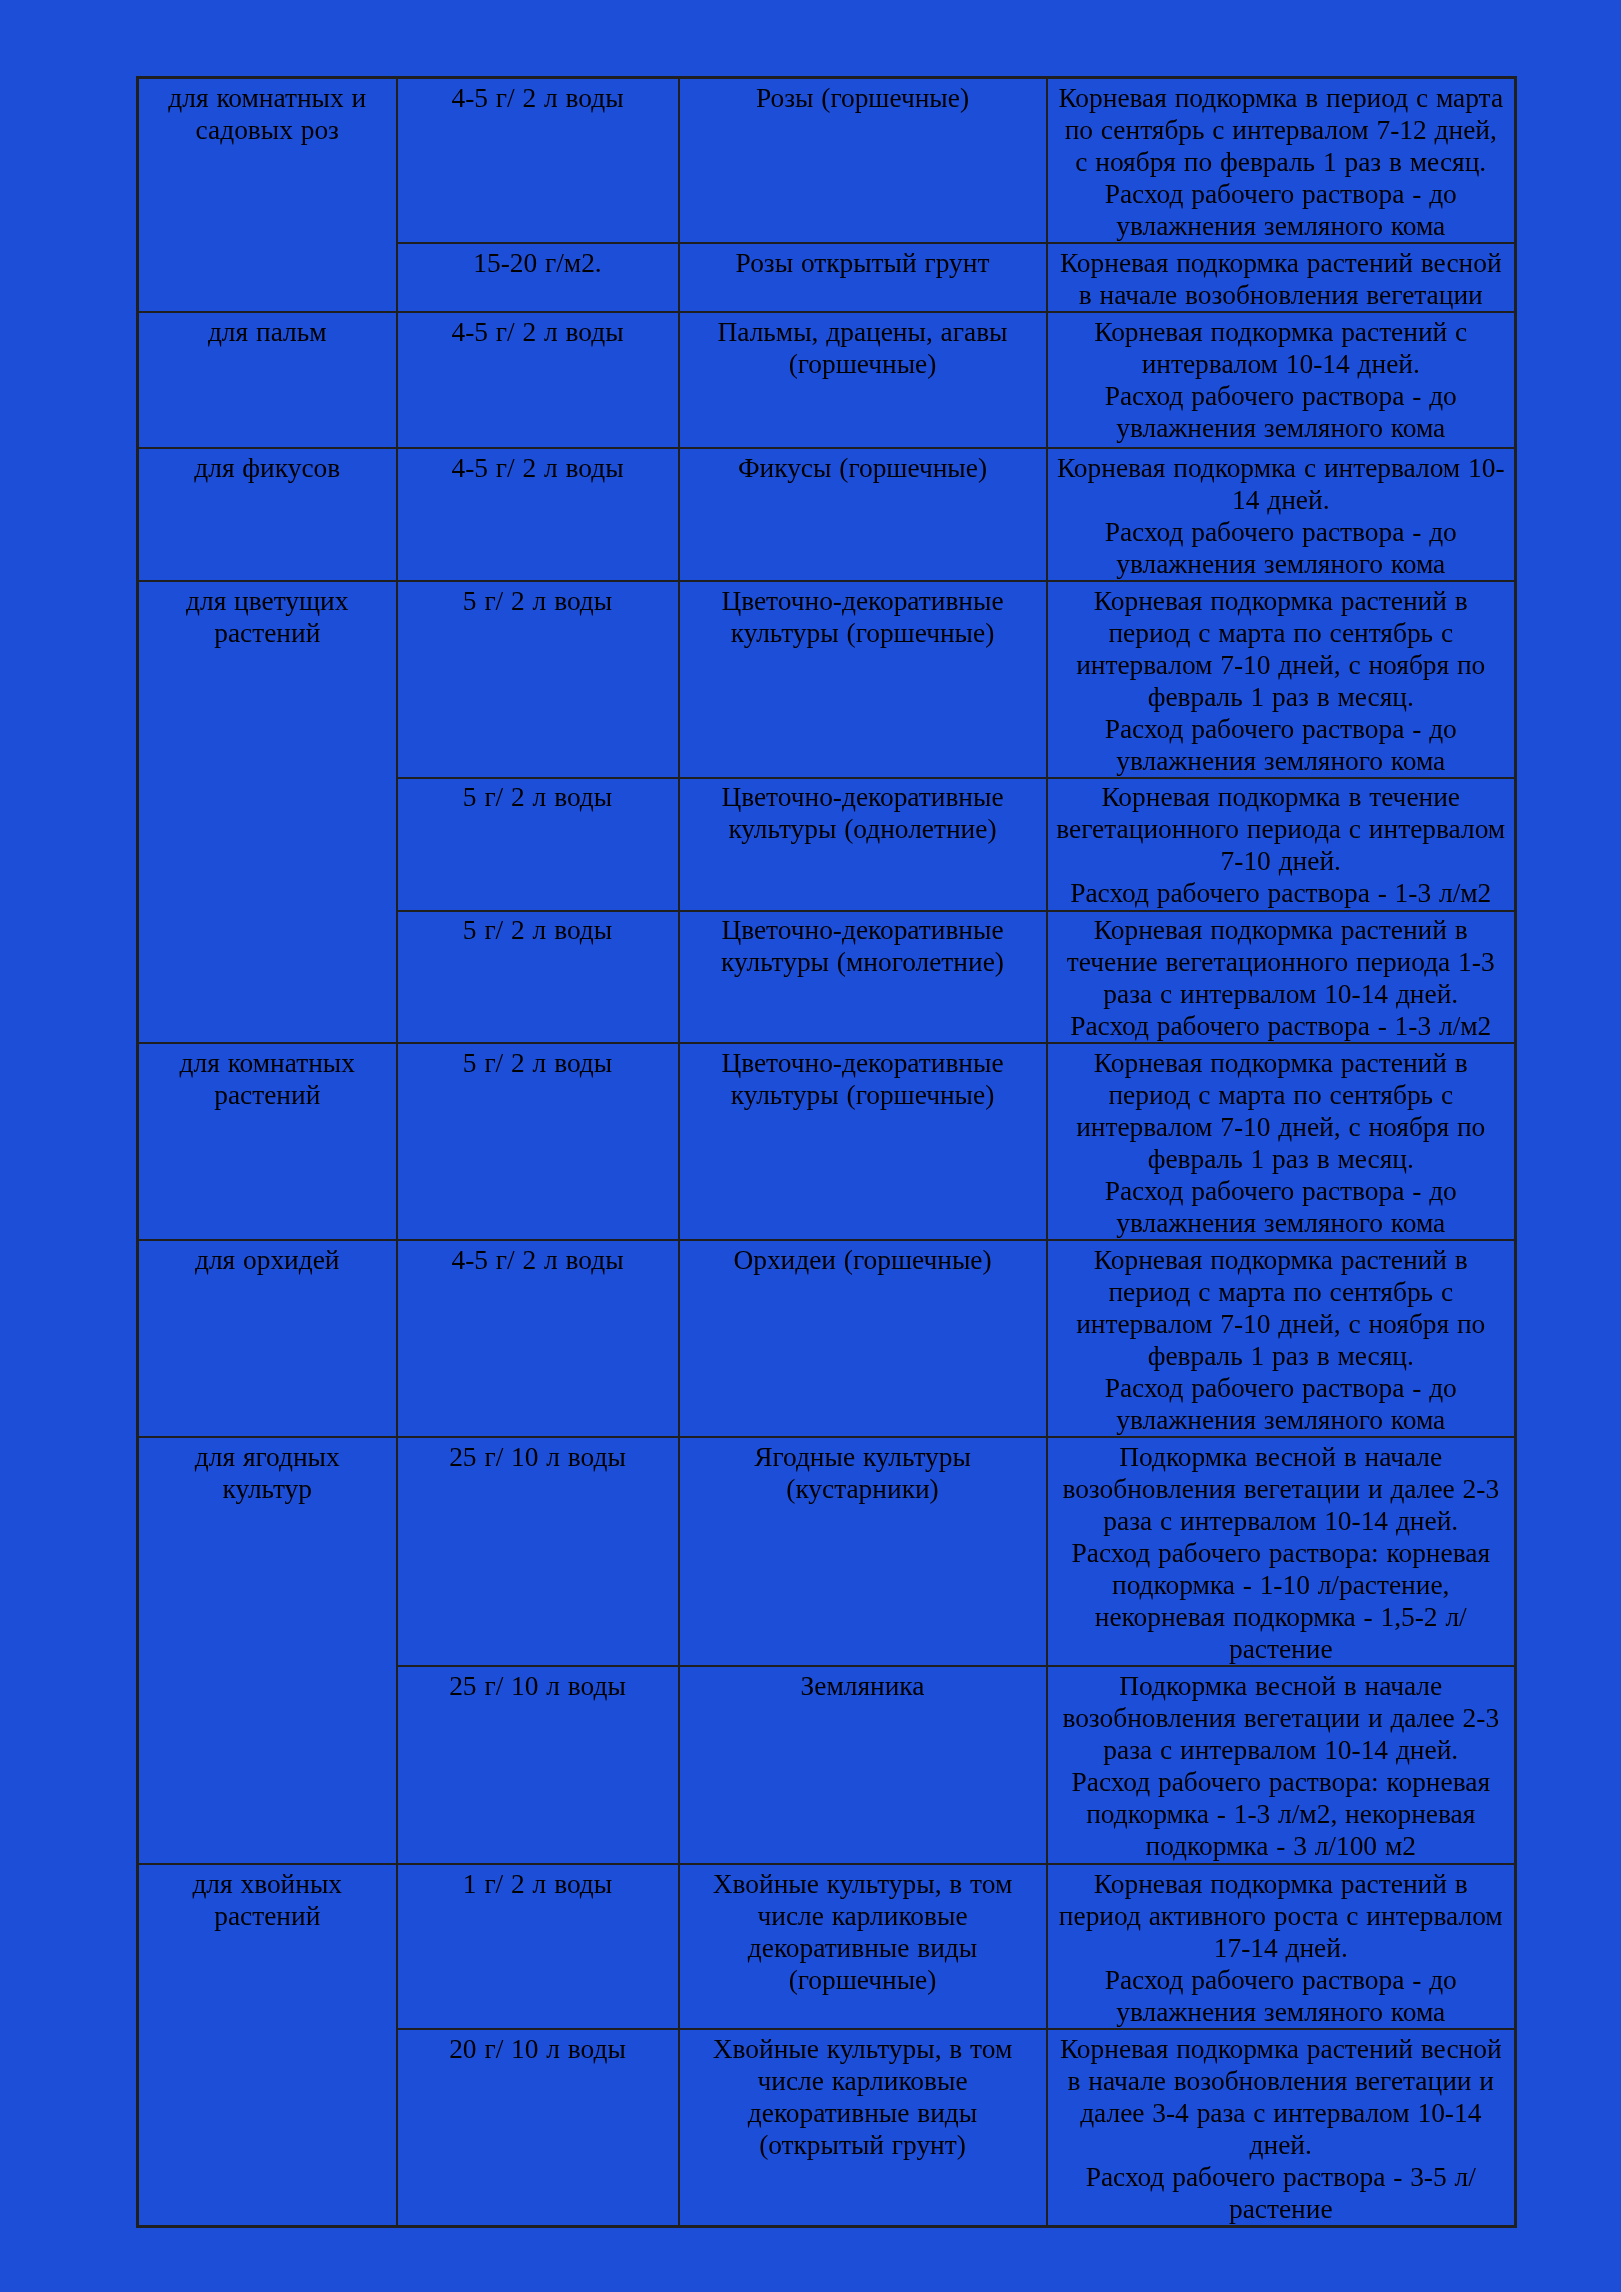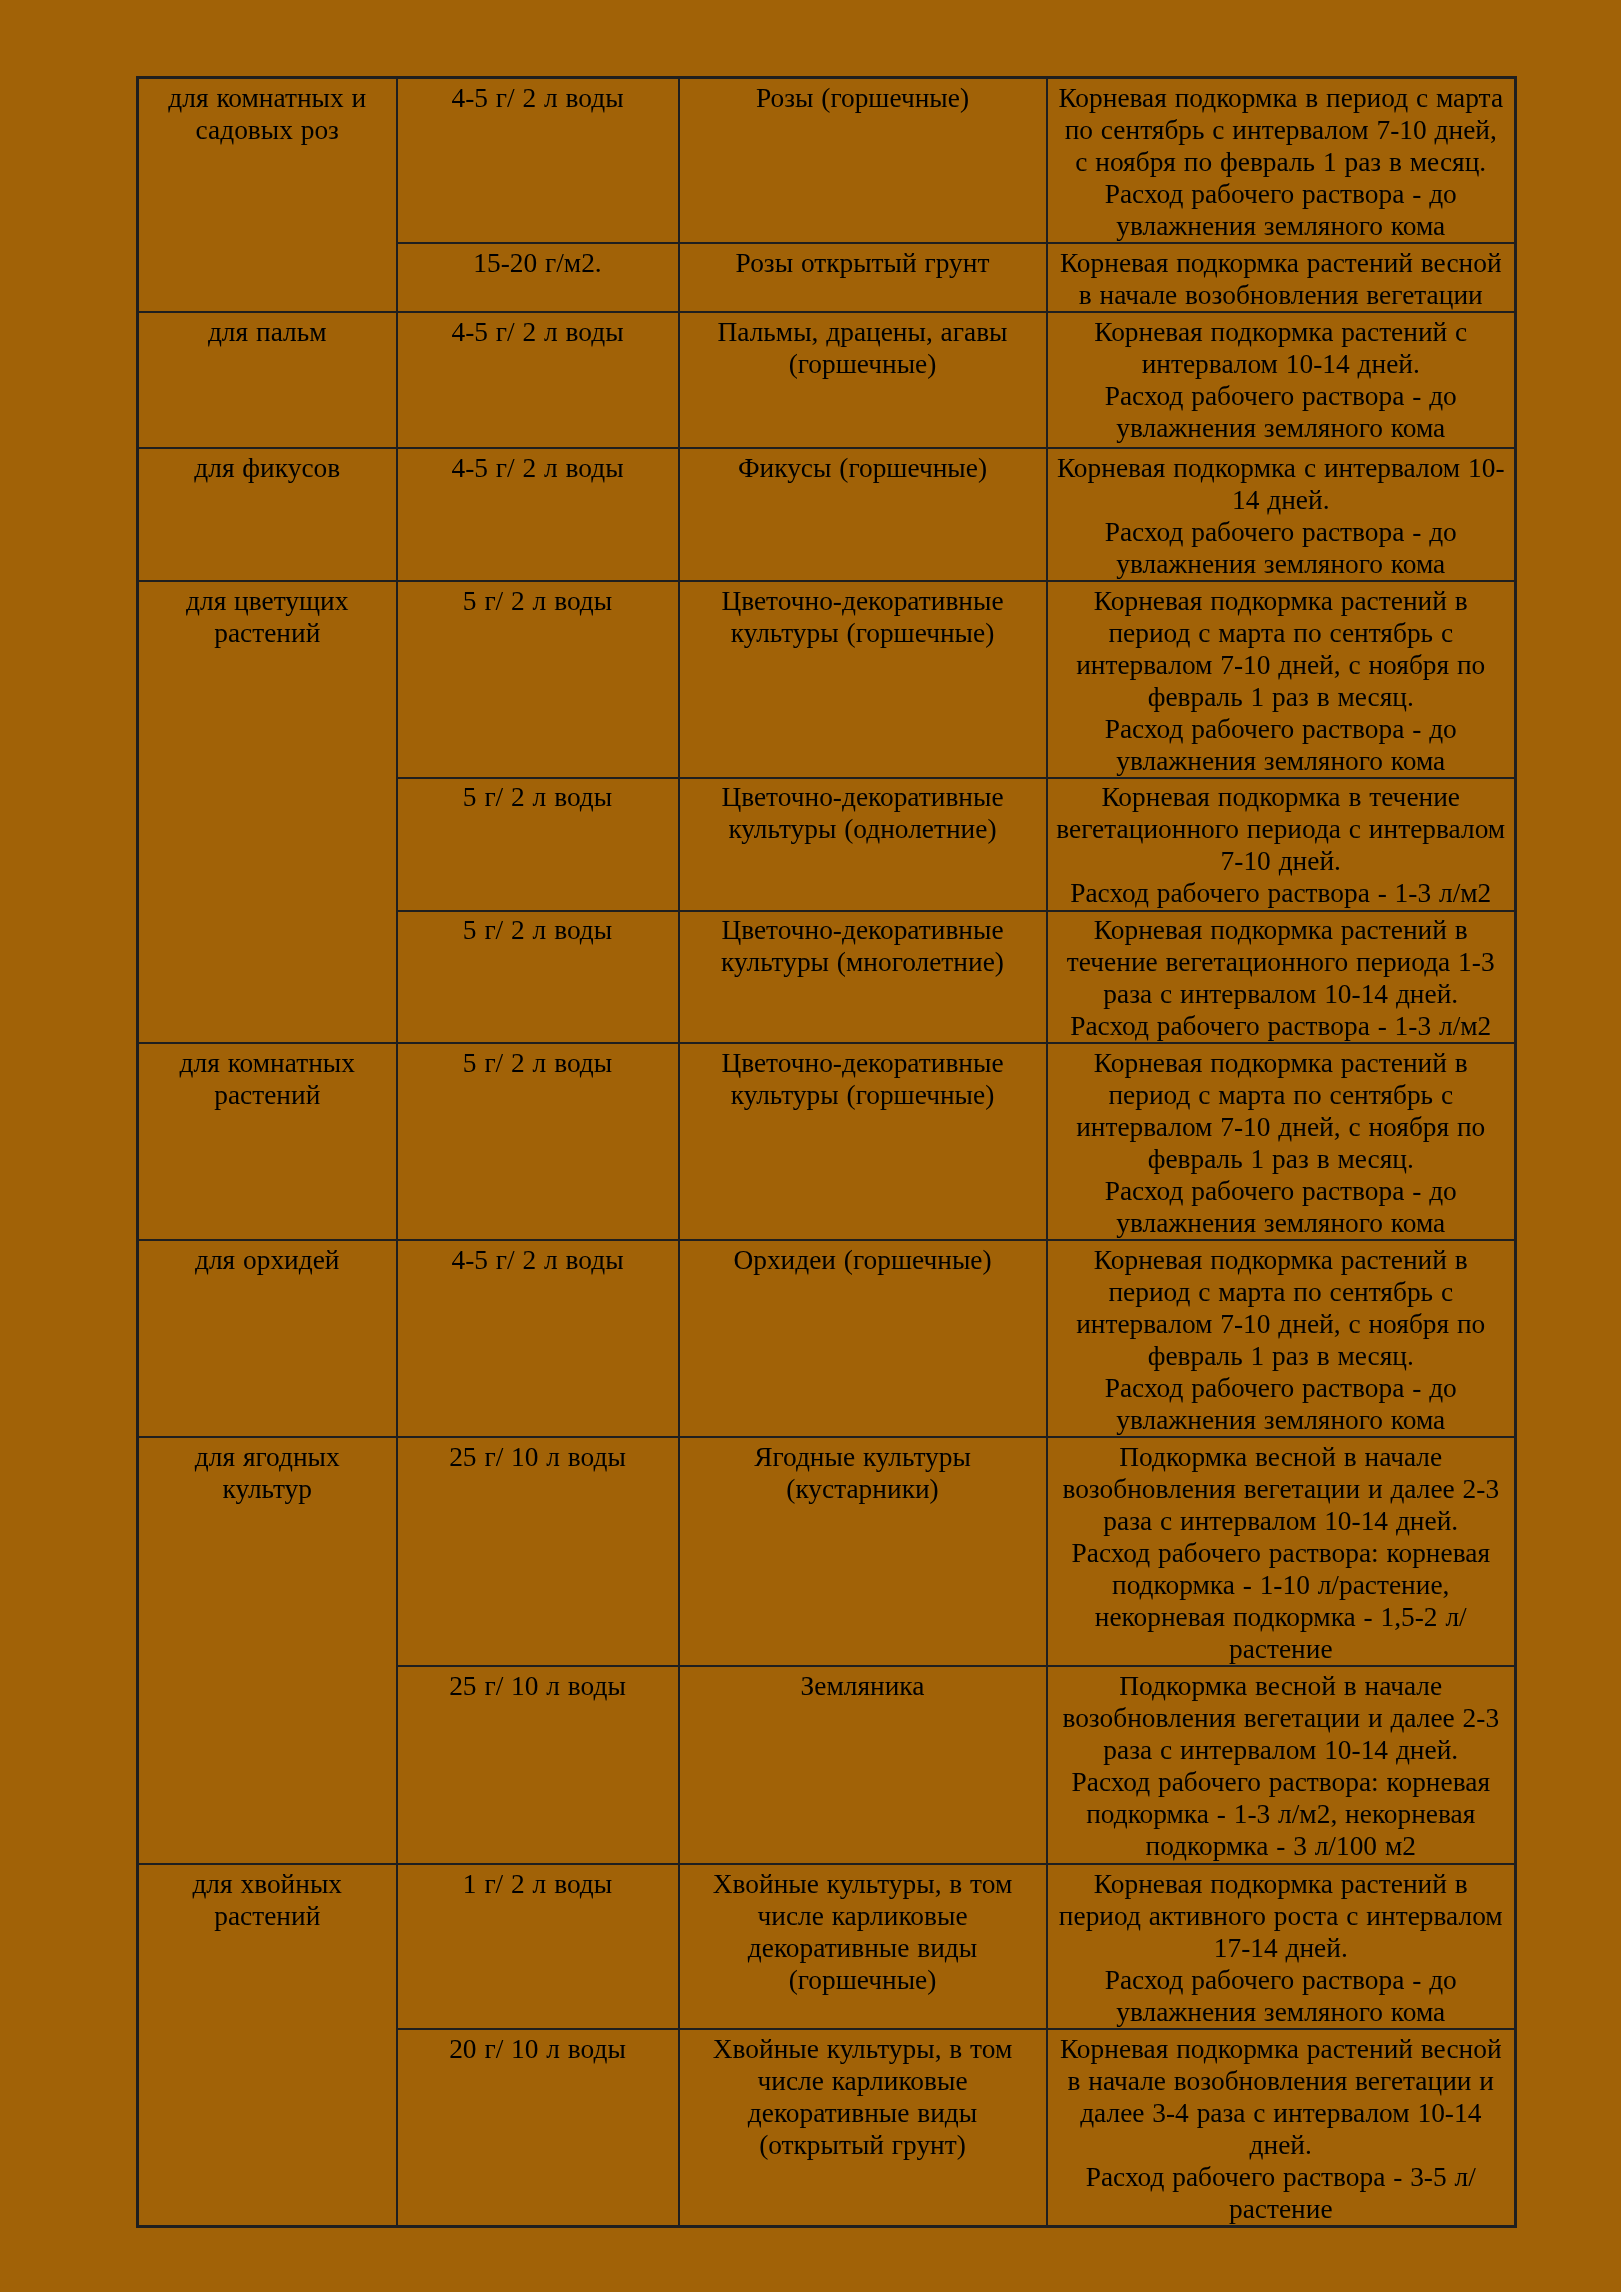--- a/index.html
+++ b/index.html
@@ -1,20 +1,20 @@
 <!DOCTYPE html>
 <html><head>
 <meta charset="utf-8">
 <style>
   html, body { margin: 0; padding: 0; }
   .page {
     position: relative;
     width: 1621px;
     height: 2293px;
-    background: #a16207;
+    background: #1d4ed8;
     overflow: hidden;
   }
   table.dosage {
     position: absolute;
     left: 136px;
     top: 76px;
     width: 1378px;
     border-collapse: collapse;
     table-layout: fixed;
     border: 3.9px solid #1f1f1f;
@@ -43,21 +43,21 @@
       <col style="width:368px">
       <col style="width:469px">
     </colgroup>
 
     <tbody>
         <tr style="height:165px">
       <td rowspan="2">для комнатных и садовых роз</td>
       <td>4-5 г/ 2 л воды</td>
       <td>Розы (горшечные)</td>
       <td>
-        <div>Корневая подкормка в период с марта по сентябрь с интервалом 7-10 дней, с ноября по февраль 1 раз в месяц.</div>
+        <div>Корневая подкормка в период с марта по сентябрь с интервалом 7-12 дней, с ноября по февраль 1 раз в месяц.</div>
         <div>Расход рабочего раствора - до увлажнения земляного кома</div>
       </td>
     </tr>
     <tr style="height:66px">
       <td>15-20 г/м2.</td>
       <td>Розы открытый грунт</td>
       <td>
         <div>Корневая подкормка растений весной в начале возобновления вегетации</div>
       </td>
     </tr>

